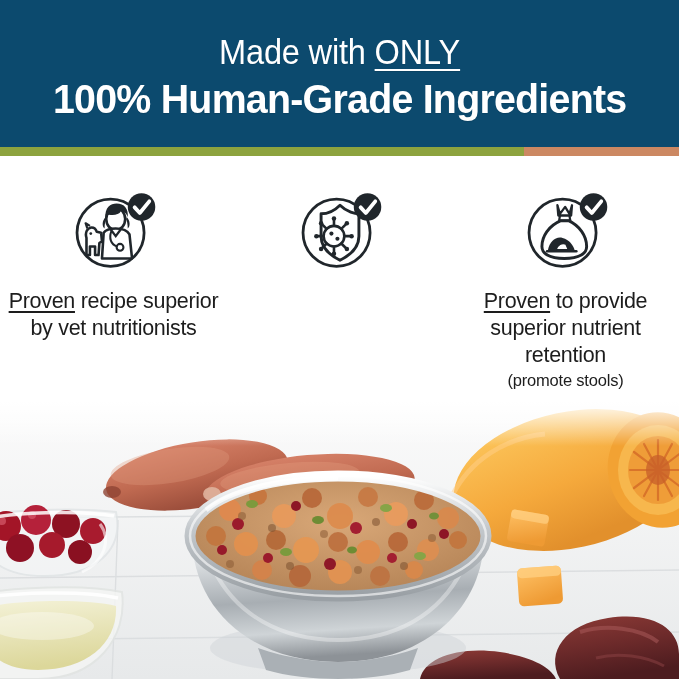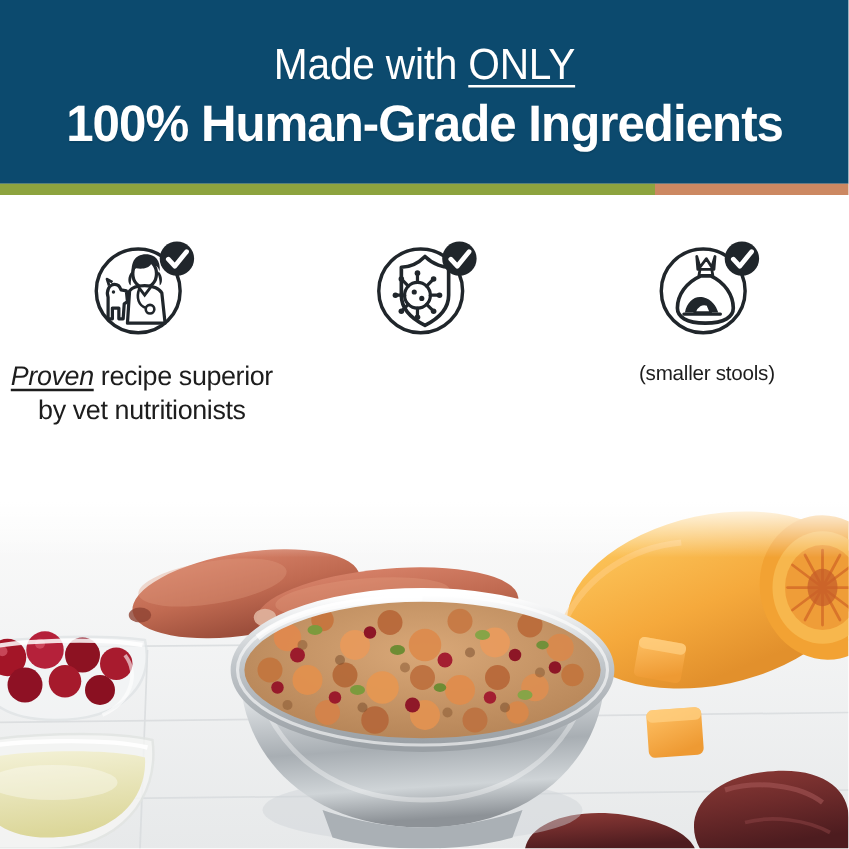--- a/index.html
+++ b/index.html
@@ -117,21 +117,20 @@
     line-height: 27px;
     text-align: center;
     font-weight: 400;
     letter-spacing: -0.3px;
     padding: 0 6px;
   }
   .benefit-text .underline-word {
     text-decoration: underline;
     text-underline-offset: 3px;
     text-decoration-thickness: 1.6px;
-    font-style: italic;
   }
   .benefit-subtext {
     color: #1d1d1d;
     font-size: 16.5px;
     line-height: 20px;
     text-align: center;
     letter-spacing: -0.2px;
     margin-top: 1px;
   }
 
@@ -245,21 +244,24 @@
           <path d="M44 38 C30 44 22 56 22 68 C22 76 30 82 48 82 C66 82 74 76 74 68 C74 56 66 44 53 38 Z" fill="#fff" stroke="#20262b" stroke-width="3.4" stroke-linejoin="round"></path>
 
           <path d="M29 72 C31 62 38 56 46 58 C54 60 58 66 60 72 Z" fill="#20262b"></path>
           <path d="M38 72 C40 66 45 63 50 65 L53 72 Z" fill="#fff" stroke="#20262b" stroke-width="2"></path>
           <line x1="28" y1="73.5" x2="62" y2="73.5" stroke="#20262b" stroke-width="3" stroke-linecap="round"></line>
 
           <circle cx="82" cy="22" r="16" fill="#20262b"></circle>
           <path d="M74 22.5 L80 29 L91 15.5" fill="none" stroke="#ffffff" stroke-width="4.4" stroke-linecap="round" stroke-linejoin="round"></path>
         </svg>
       </div>
-      <div class="benefit-subtext">(smaller stools)</div>
+      <div class="benefit-text">
+        <span class="underline-word">Proven</span><span> to provide superior nutrient retention</span>
+      </div>
+      <div class="benefit-subtext">(promote stools)</div>
     </div>
 
   </div>
 
   <div class="photo">
     <svg class="photo-svg" viewBox="0 0 679 279">
       <defs>
         <linearGradient id="fadeTop" x1="0" y1="0" x2="0" y2="1">
           <stop offset="0%" stop-color="#ffffff" stop-opacity="1"></stop>
           <stop offset="100%" stop-color="#ffffff" stop-opacity="0"></stop>

